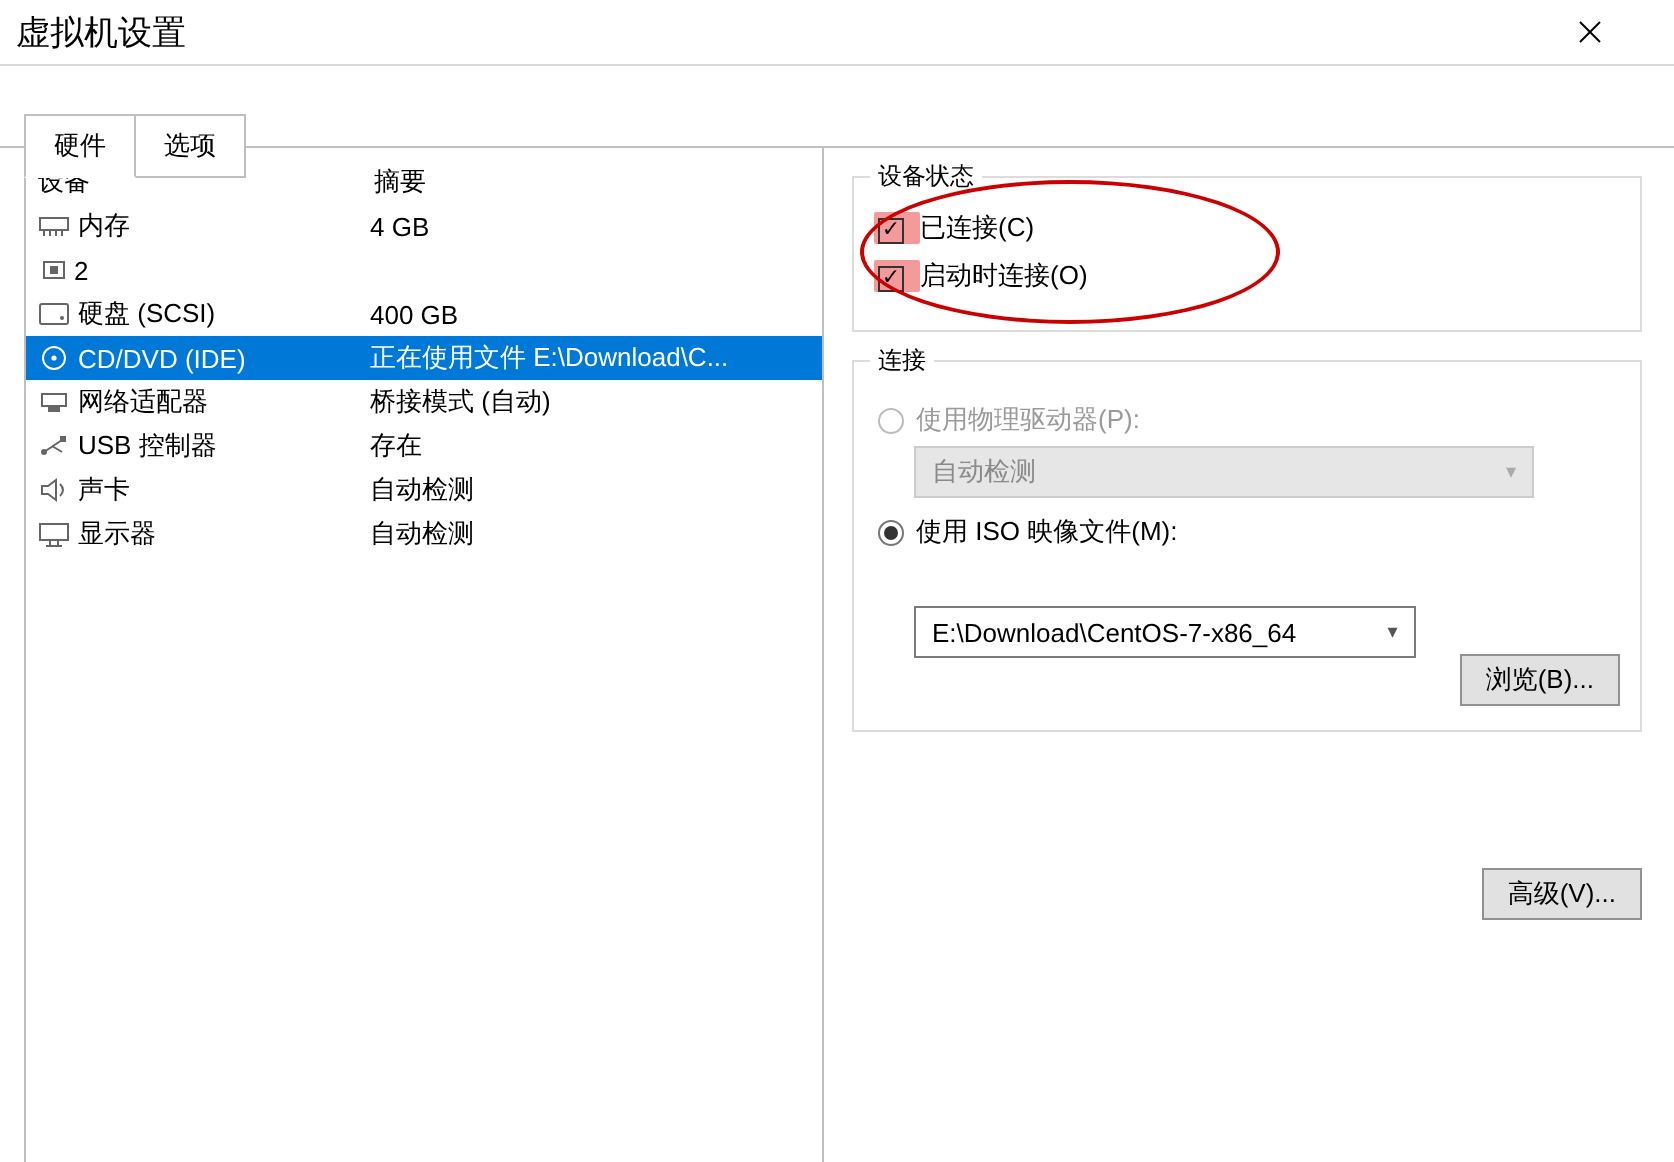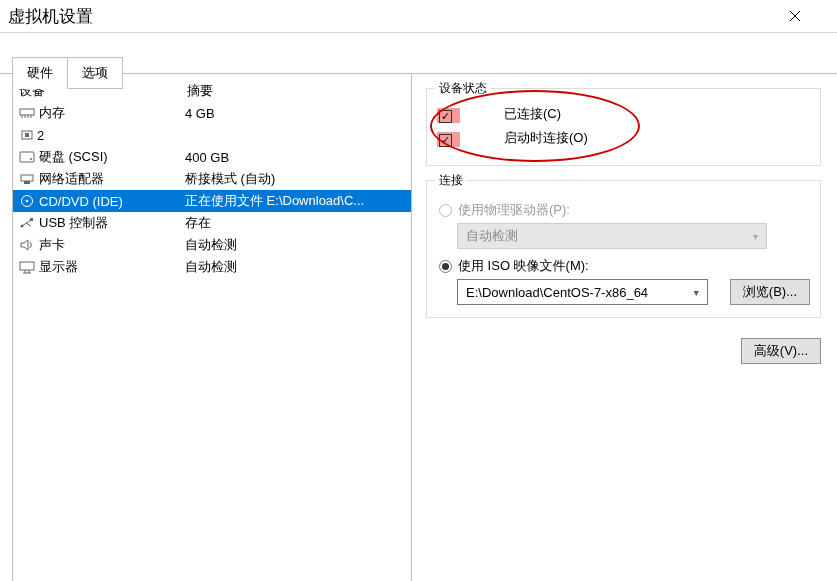--- a/index.html
+++ b/index.html
@@ -31,42 +31,42 @@
     .devrow .icon { width: 20px; display: inline-flex; justify-content: center; color: #555; }
     .devrow .c1 { width: 148px; padding-left: 2px; white-space: nowrap; overflow: hidden; text-overflow: ellipsis; }
     .devrow .c2 { flex: 1; white-space: nowrap; overflow: hidden; text-overflow: ellipsis; padding-right: 6px; }
     .devrow.selected { background: #0078d7; color: #fff; }
     .devrow.selected .icon { color: #fff; }
 
     
     .group { position: relative; border: 1px solid #dcdcdc; margin-top: 14px; padding: 14px 10px 12px 10px; }
     .group-title { position: absolute; top: -9px; left: 8px; background: #fff; padding: 0 4px; font-size: 12px; color: #000000; }
 
-    .chk { display: flex; align-items: flex-end; margin: 2px 0 6px 0; gap: 44px; }
+    .chk { display: flex; align-items: center; margin: 2px 0 6px 0; }
     .chk .box { width: 13px; height: 13px; border: 1px solid #333; display: inline-flex; align-items: center; justify-content: center; margin-right: 6px; cursor: pointer; position: relative; }
     .chk .box.checked::after { content: "✓"; font-size: 11px; line-height: 1; color: #000; }
     .chk .hl { background: #f49a9a; display: inline-block; padding: 0 2px; border-radius: 1px; }
     .chk .hl .box { background: #f49a9a; }
 
     .ellipse { position: absolute; border: 2px solid #cc0000; border-radius: 50%; width: 210px; height: 72px; left: 430px; top: 90px; pointer-events: none; }
 
     .radio-row { display: flex; align-items: center; margin: 6px 0 4px 2px; }
     .radio-row .r { width: 13px; height: 13px; border: 1px solid #777; border-radius: 50%; margin-right: 6px; display: inline-flex; align-items: center; justify-content: center; cursor: pointer; }
     .radio-row .r.checked::after { content: ""; width: 7px; height: 7px; background: #333; border-radius: 50%; display: block; }
     .radio-row.disabled { color: #9a9a9a; }
     .radio-row.disabled .r { border-color: #bcbcbc; cursor: default; }
 
     .select-disabled { margin: 4px 0 8px 20px; height: 26px; border: 1px solid #ccc; background: #e6e6e6; color: #8a8a8a; display: flex; align-items: center; padding: 0 8px; width: 310px; position: relative; }
     .select-disabled::after { content: "▾"; position: absolute; right: 8px; color: #aaa; font-size: 10px; }
 
     .iso-row { display: flex; gap: 22px; margin: 4px 0 0 20px; align-items: center; }
     .combo { flex: 1; height: 26px; border: 1px solid #7a7a7a; display: flex; align-items: center; padding: 0 8px; position: relative; background: #fff; cursor: pointer; justify-content: space-between; }
     .combo .val { white-space: nowrap; overflow: hidden; text-overflow: ellipsis; }
     .combo .caret { font-size: 10px; color: #555; }
-    .btn { height: 26px; padding: 0 12px; border: 1px solid #919191; background: #e1e1e1; cursor: pointer; min-width: 80px; }
+    .btn { height: 26px; padding: 0 12px; border: 1px solid #919191; background: #e1e1e1; cursor: pointer; min-width: 80px; margin-top: 48px; }
     .btn-row-right { display: flex; justify-content: flex-end; margin-top: 20px; }
 
     svg { display: block; }
   </style>
 </head>
 <body>
 
 <div class="titlebar">
   <span class="title">虚拟机设置</span>
   <span class="close">
@@ -116,39 +116,39 @@
         <div class="devrow">
           <span class="icon">
             <svg width="16" height="14" viewBox="0 0 16 14">
               <rect x="1" y="2" width="14" height="10" rx="1" fill="none" stroke="#666"></rect>
               <circle cx="12" cy="9" r="1" fill="#666"></circle>
             </svg>
           </span>
           <span class="c1">硬盘 (SCSI)</span>
           <span class="c2">400 GB</span>
         </div>
+        <div class="devrow selected">
+          <span class="icon">
+            <svg width="16" height="14" viewBox="0 0 16 14">
+              <circle cx="8" cy="7" r="5.5" fill="none" stroke="#fff"></circle>
+              <circle cx="8" cy="7" r="1.3" fill="#fff"></circle>
+            </svg>
+          </span>
+          <span class="c1">CD/DVD (IDE)</span>
+          <span class="c2">正在使用文件 E:\Download\C...</span>
+        </div>
         <div class="devrow">
           <span class="icon">
             <svg width="16" height="14" viewBox="0 0 16 14">
               <rect x="2" y="3" width="12" height="6" fill="none" stroke="#666"></rect>
               <rect x="5" y="9" width="6" height="3" fill="#666"></rect>
             </svg>
           </span>
           <span class="c1">网络适配器</span>
           <span class="c2">桥接模式 (自动)</span>
-        </div>
-        <div class="devrow selected">
-          <span class="icon">
-            <svg width="16" height="14" viewBox="0 0 16 14">
-              <circle cx="8" cy="7" r="5.5" fill="none" stroke="#fff"></circle>
-              <circle cx="8" cy="7" r="1.3" fill="#fff"></circle>
-            </svg>
-          </span>
-          <span class="c1">CD/DVD (IDE)</span>
-          <span class="c2">正在使用文件 E:\Download\C...</span>
         </div>
         <div class="devrow">
           <span class="icon">
             <svg width="16" height="14" viewBox="0 0 16 14">
               <circle cx="3" cy="10" r="1.5" fill="#666"></circle>
               <line x1="3" y1="10" x2="12" y2="4" stroke="#666"></line>
               <line x1="7" y1="7" x2="12" y2="10" stroke="#666"></line>
               <rect x="11" y="2" width="3" height="3" fill="#666"></rect>
             </svg>
           </span>

